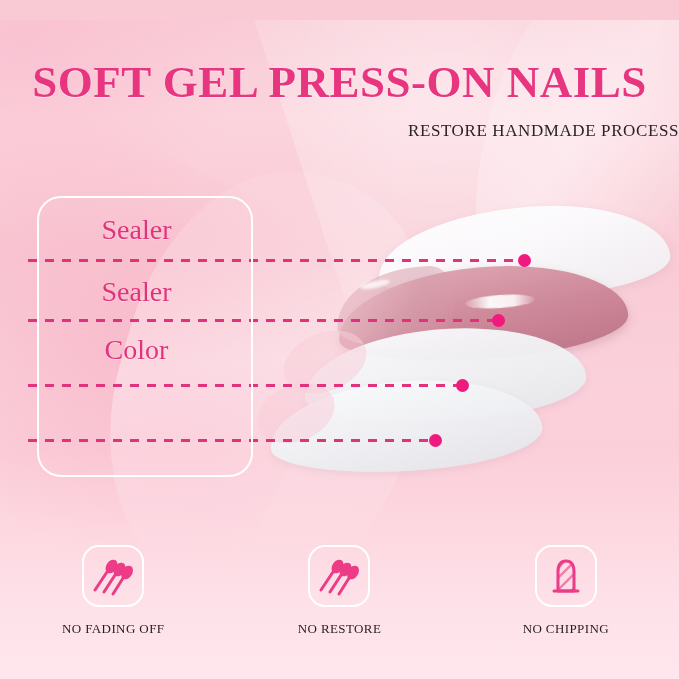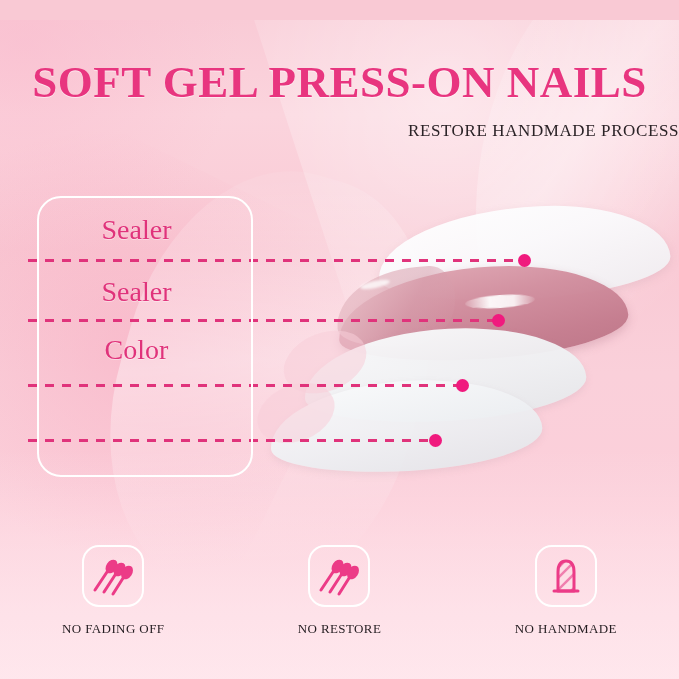--- a/index.html
+++ b/index.html
@@ -313,17 +313,17 @@
             <line x1="-2" y1="22" x2="22" y2="-2"></line>
             <line x1="-2" y1="32" x2="32" y2="-2"></line>
             <line x1="-2" y1="42" x2="42" y2="-2"></line>
             <line x1="4" y1="48" x2="48" y2="4"></line>
             <line x1="14" y1="52" x2="52" y2="14"></line>
           </g>
           <path d="M15 38 L15 19 Q15 8 23 8 Q31 8 31 19 L31 38 Z" fill="none" stroke="#ec3b87" stroke-width="3" stroke-linejoin="round"></path>
           <line x1="11" y1="38" x2="35" y2="38" stroke="#ec3b87" stroke-width="3" stroke-linecap="round"></line>
         </svg>
       </div>
-      <div class="feature-label">NO HANDMADE</div>
+      <div class="feature-label">NO CHIPPING</div>
     </div>
 
   </div>
 </div>
 
 </body></html>

